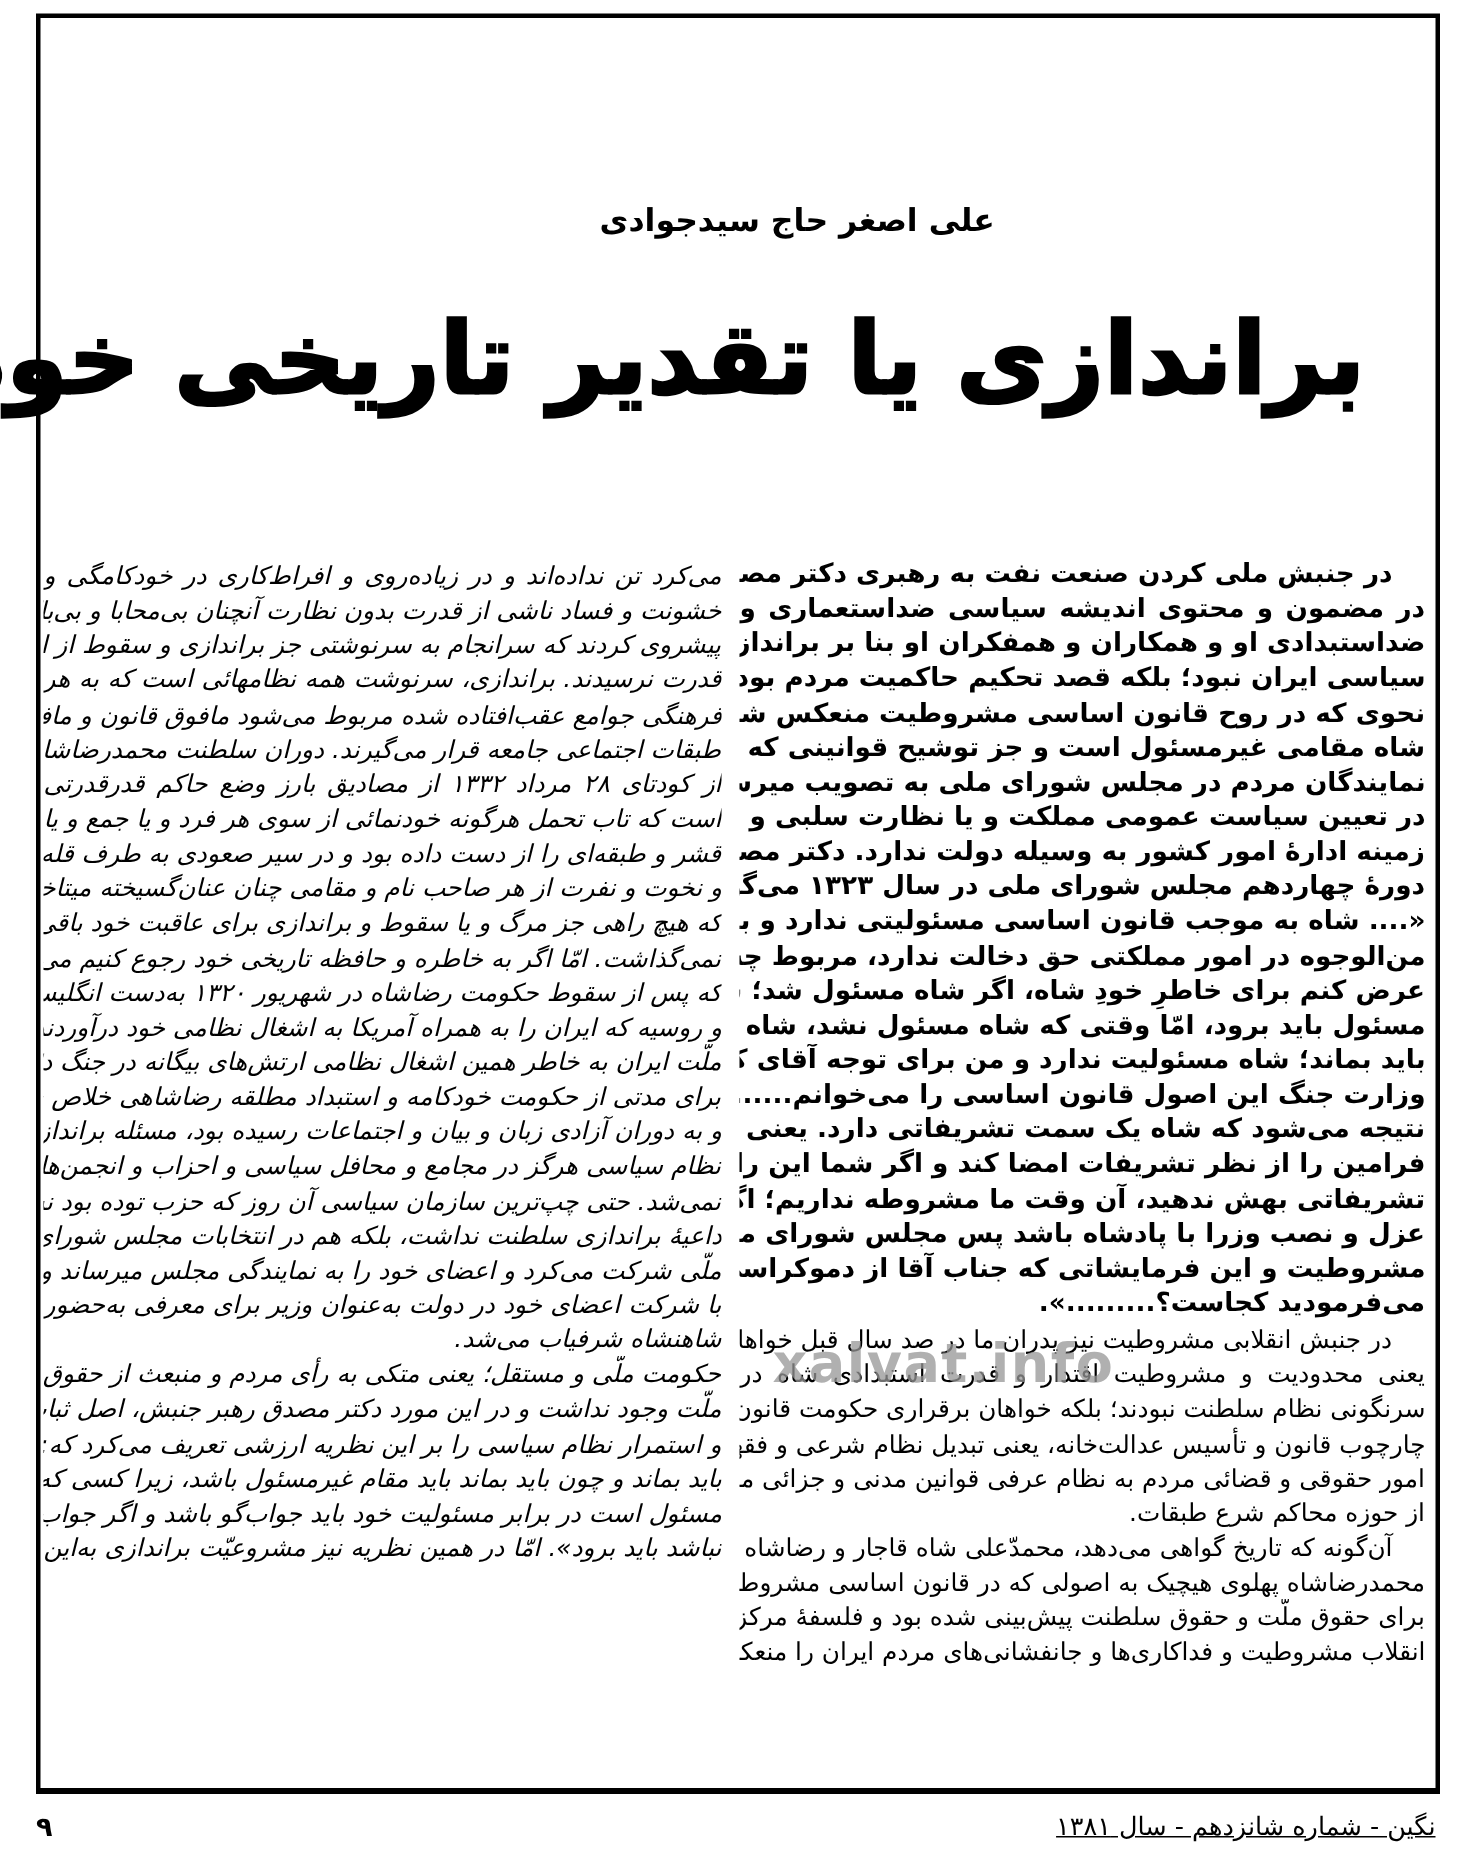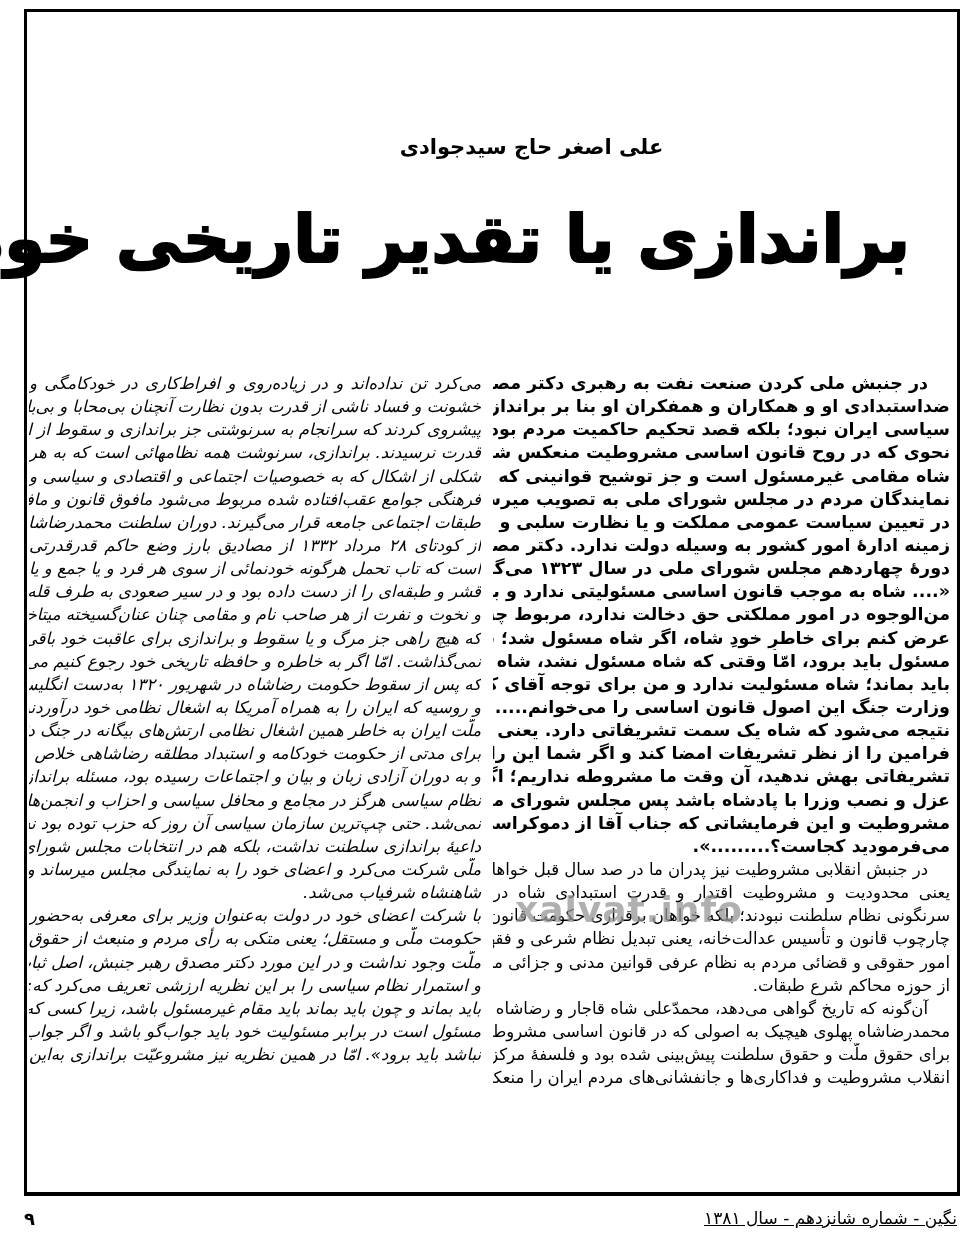--- a/index.html
+++ b/index.html
@@ -43,20 +43,21 @@
 <body>
 
 <div class="frame"></div>
 
 <div class="author">علی اصغر حاج سیدجوادی</div>
 <div class="title">براندازی یا تقدیر تاریخی خودکامگی</div>
 
 <div class="col right">
   <div class="bold" id="right-bold">
       <span class="line indent">در جنبش ملی کردن صنعت نفت به رهبری دکتر مصدق و</span>
+      <span class="line">در مضمون و محتوی اندیشه سیاسی ضداستعماری و</span>
       <span class="line">ضداستبدادی او و همکاران و همفکران او بنا بر براندازی نظام</span>
       <span class="line">سیاسی ایران نبود؛ بلکه قصد تحکیم حاکمیت مردم بود بهمان</span>
       <span class="line">نحوی که در روح قانون اساسی مشروطیت منعکس شده بود که</span>
       <span class="line">شاه مقامی غیرمسئول است و جز توشیح قوانینی که از سوی</span>
       <span class="line">نمایندگان مردم در مجلس شورای ملی به تصویب میرسد نقشی</span>
       <span class="line">در تعیین سیاست عمومی مملکت و یا نظارت سلبی و ایجابی در</span>
       <span class="line">زمینه ادارهٔ امور کشور به وسیله دولت ندارد. دکتر مصدق در</span>
       <span class="line">دورهٔ چهاردهم مجلس شورای ملی در سال ۱۳۲۳ می‌گوید:</span>
       <span class="line">«.... شاه به موجب قانون اساسی مسئولیتی ندارد و به‌هیچ وجه</span>
       <span class="line">من‌الوجوه در امور مملکتی حق دخالت ندارد، مربوط چه؟</span>
@@ -83,40 +84,39 @@
       <span class="line">برای حقوق ملّت و حقوق سلطنت پیش‌بینی شده بود و فلسفهٔ مرکزی</span>
       <span class="line last">انقلاب مشروطیت و فداکاری‌ها و جانفشانی‌های مردم ایران را منعکس</span>
     </div>
 </div>
 
 <div class="col left reg" id="left-col">
     <span class="line">می‌کرد تن نداده‌اند و در زیاده‌روی و افراط‌کاری در خودکامگی و</span>
     <span class="line">خشونت و فساد ناشی از قدرت بدون نظارت آنچنان بی‌محابا و بی‌باکانه</span>
     <span class="line">پیشروی کردند که سرانجام به سرنوشتی جز براندازی و سقوط از اریکه</span>
     <span class="line">قدرت نرسیدند. براندازی، سرنوشت همه نظامهائی است که به هر</span>
-    <span class="line">شکلی از اشکال که به خصوصیات اجتماعی و اقتصادی و سیاسی و</span>
     <span class="line">فرهنگی جوامع عقب‌افتاده شده مربوط می‌شود مافوق قانون و مافوق</span>
     <span class="line">طبقات اجتماعی جامعه قرار می‌گیرند. دوران سلطنت محمدرضاشاه پس</span>
     <span class="line">از کودتای ۲۸ مرداد ۱۳۳۲ از مصادیق بارز وضع حاکم قدرقدرتی</span>
     <span class="line">است که تاب تحمل هرگونه خودنمائی از سوی هر فرد و یا جمع و یا</span>
     <span class="line">قشر و طبقه‌ای را از دست داده بود و در سیر صعودی به طرف قله غرور</span>
     <span class="line">و نخوت و نفرت از هر صاحب نام و مقامی چنان عنان‌گسیخته میتاخت</span>
     <span class="line">که هیچ راهی جز مرگ و یا سقوط و براندازی برای عاقبت خود باقی</span>
     <span class="line">نمی‌گذاشت. امّا اگر به خاطره و حافظه تاریخی خود رجوع کنیم می‌بینیم</span>
     <span class="line">که پس از سقوط حکومت رضاشاه در شهریور ۱۳۲۰ به‌دست انگلیس</span>
     <span class="line">و روسیه که ایران را به همراه آمریکا به اشغال نظامی خود درآوردند و</span>
     <span class="line">ملّت ایران به خاطر همین اشغال نظامی ارتش‌های بیگانه در جنگ دوّم</span>
     <span class="line">برای مدتی از حکومت خودکامه و استبداد مطلقه رضاشاهی خلاص شده</span>
     <span class="line">و به دوران آزادی زبان و بیان و اجتماعات رسیده بود، مسئله براندازی</span>
     <span class="line">نظام سیاسی هرگز در مجامع و محافل سیاسی و احزاب و انجمن‌هائی که</span>
     <span class="line">نمی‌شد. حتی چپ‌ترین سازمان سیاسی آن روز که حزب توده بود نه‌فقط</span>
     <span class="line">داعیهٔ براندازی سلطنت نداشت، بلکه هم در انتخابات مجلس شورای</span>
     <span class="line">ملّی شرکت می‌کرد و اعضای خود را به نمایندگی مجلس میرساند و هم</span>
+    <span class="line">با شرکت اعضای خود در دولت به‌عنوان وزیر برای معرفی به‌حضور</span>
     <span class="line last">شاهنشاه شرفیاب می‌شد.</span>
-    <span class="line">با شرکت اعضای خود در دولت به‌عنوان وزیر برای معرفی به‌حضور</span>
     <span class="line">حکومت ملّی و مستقل؛ یعنی متکی به رأی مردم و منبعث از حقوق آحاد</span>
     <span class="line">ملّت وجود نداشت و در این مورد دکتر مصدق رهبر جنبش، اصل ثبات</span>
     <span class="line">و استمرار نظام سیاسی را بر این نظریه ارزشی تعریف می‌کرد که: «شاه</span>
     <span class="line">باید بماند و چون باید بماند باید مقام غیرمسئول باشد، زیرا کسی که</span>
     <span class="line">مسئول است در برابر مسئولیت خود باید جواب‌گو باشد و اگر جواب‌گو</span>
     <span class="line">نباشد باید برود». امّا در همین نظریه نیز مشروعیّت براندازی به‌این</span>
   </div>
 
 <div class="watermark">xalvat.info</div>
 

